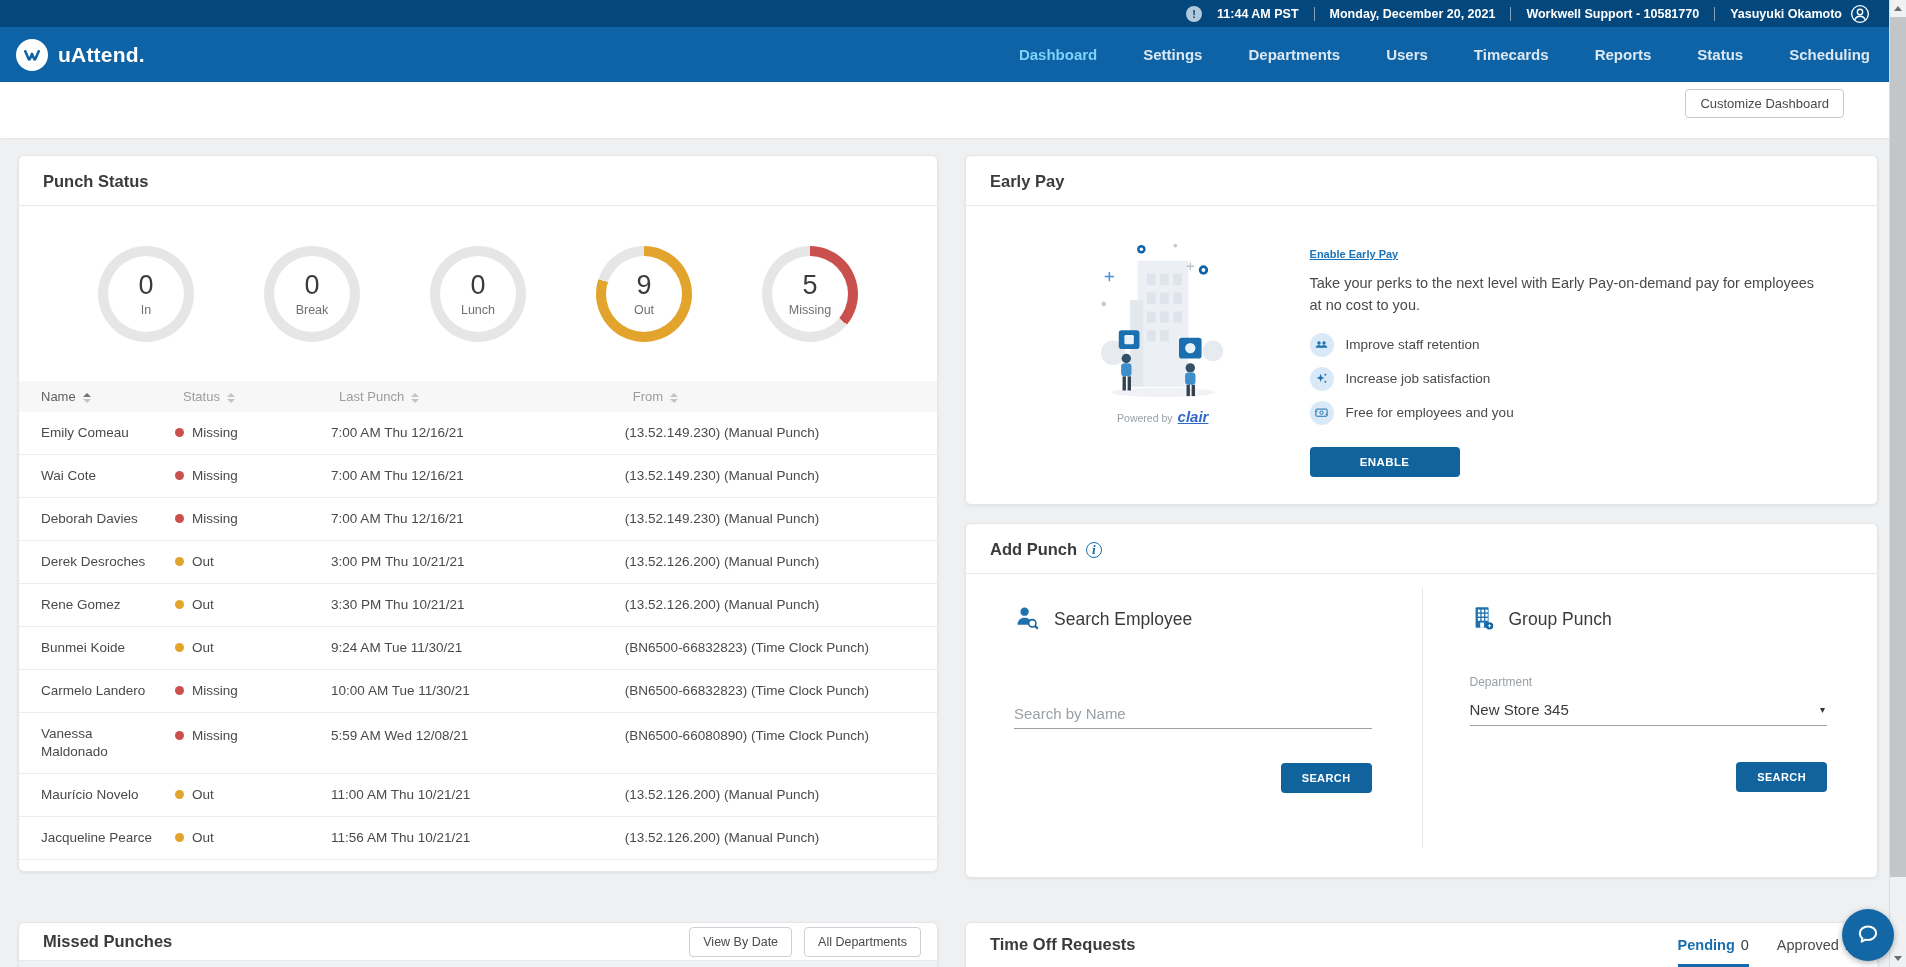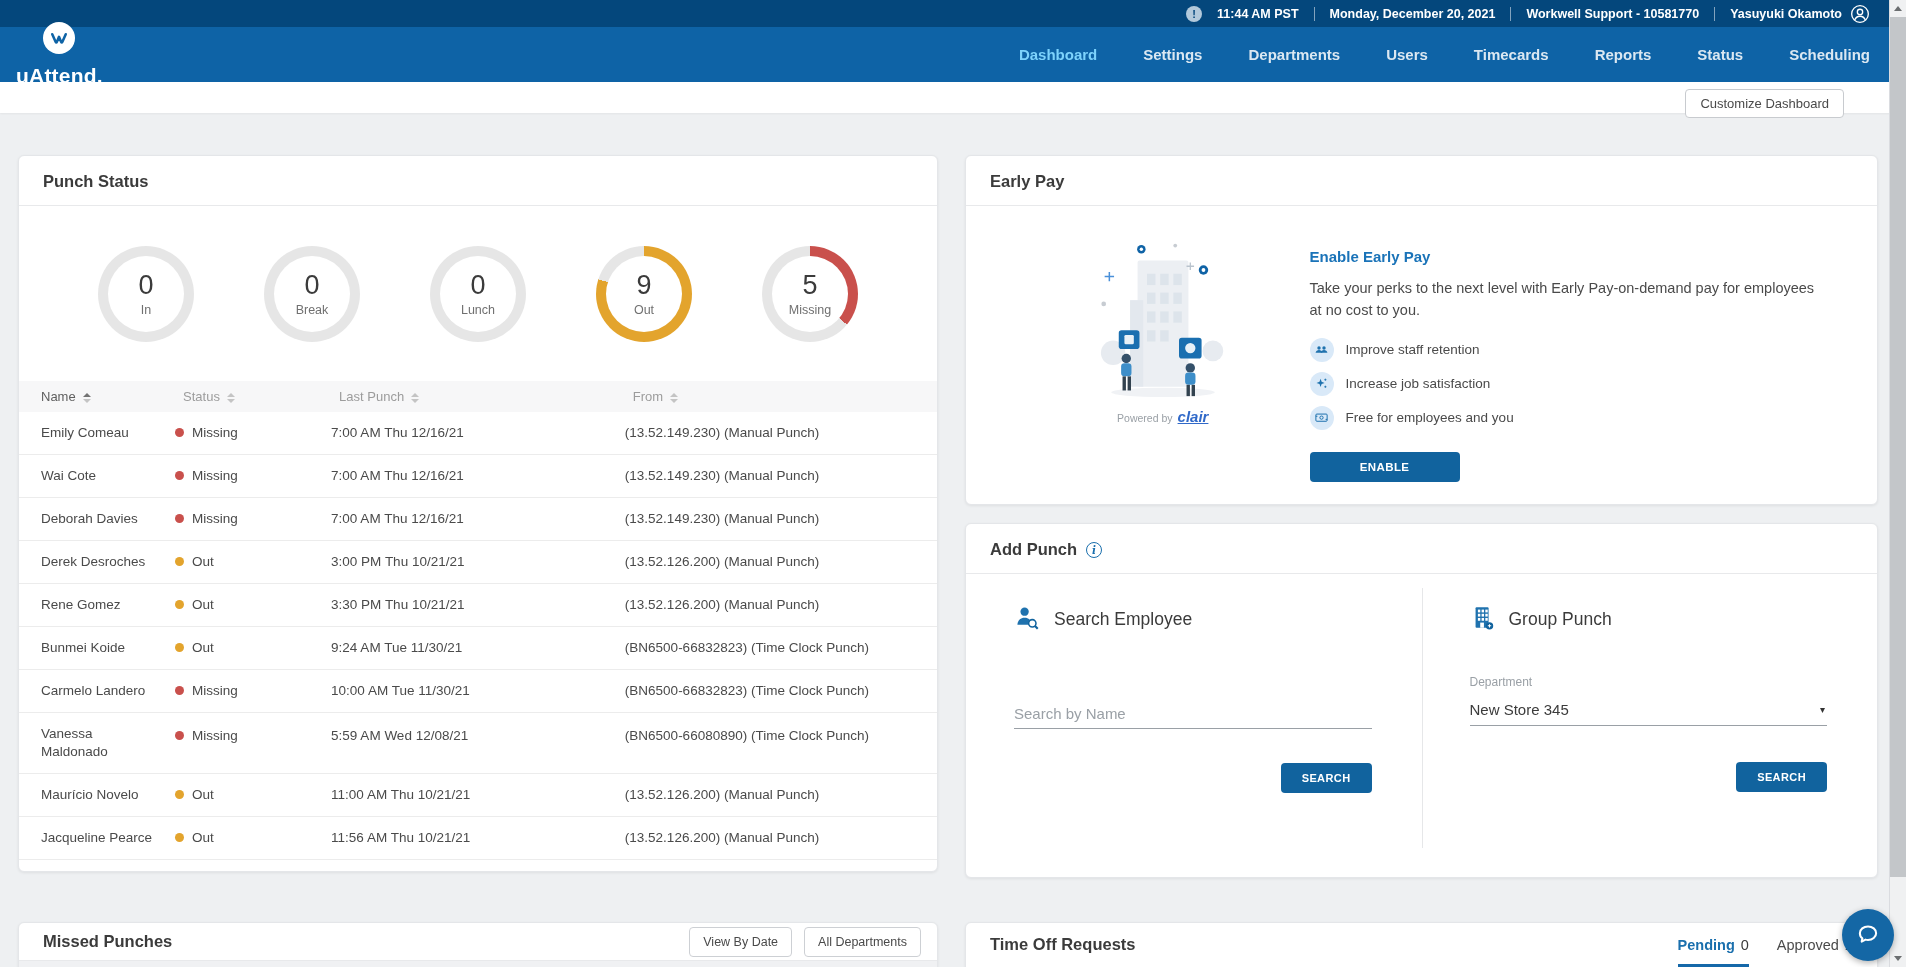--- a/index.html
+++ b/index.html
@@ -13,29 +13,29 @@
     color:#fff; font-size:12.5px; font-weight:700; }
   .tb-sep { width:1px; height:14px; background:rgba(255,255,255,.5); }
   .info-badge { width:16px; height:16px; border-radius:50%; background:#b2c9db; color:#04477c;
     font-size:11px; font-weight:700; display:flex; align-items:center; justify-content:center; }
   .tb-user { display:flex; align-items:center; gap:8px; }
   .tb-user svg { display:block; }
 
   
   .nav { position:absolute; top:27px; left:0; width:1906px; height:55px; background:#0e63a6;
     display:flex; align-items:center; justify-content:space-between; padding:0 36px 0 16px; }
-  .brand { display:flex; align-items:center; gap:10px;flex-direction:column; }
+  .brand { display:flex; align-items:center; gap:10px; }
   .logo-circle { width:32px; height:32px; border-radius:50%; background:#fff; display:flex; align-items:center; justify-content:center; }
   .brand-name { color:#fff; font-size:21px; font-weight:600; letter-spacing:.2px; }
   .nav-items { display:flex; gap:46px; }
   .nav-item { color:rgba(255,255,255,.85); font-size:15px; font-weight:600; cursor:pointer; white-space:nowrap; }
   .nav-item.active { color:#7dd3fc; font-weight:700; }
 
   
-  .subheader { position:absolute; top:82px; left:0; width:1906px; height:31px; background:#fff; box-shadow:0 1px 2px rgba(0,0,0,.05);padding-left:20px; }
+  .subheader { position:absolute; top:82px; left:0; width:1906px; height:56px; background:#fff; box-shadow:0 1px 2px rgba(0,0,0,.05);padding-left:20px; }
   .customize-btn { position:absolute; top:7px; right:62px; background:#fff; border:1px solid #c8cbcf; border-radius:4px;
     padding:6px 14px; font-size:13px; color:#4a4a4a; font-family:inherit; cursor:pointer; }
 
   
   .card { position:absolute; background:#fff; border:1px solid #e4e6e9; border-radius:6px;
     box-shadow:0 1px 3px rgba(0,0,0,.07); overflow:hidden; }
   .card-head { display:flex; align-items:center; justify-content:space-between;
     padding:16px 24px 14px 24px; border-bottom:1px solid #e8e9eb; }
   .card-title { font-size:16.5px; font-weight:600; color:#3b3b3b; display:flex; align-items:center; gap:9px; }
 
@@ -63,21 +63,21 @@
   .dot { display:inline-block; width:9px; height:9px; border-radius:50%; margin-right:8px; }
   .wrapname { display:inline-block; max-width:80px; }
 
   
   .early-card { left:965px; top:155px; width:913px; height:350px; }
   .ep-body { display:flex; padding:26px 30px 0 96px; }
   .ep-illustration { width:210px; text-align:center; margin-top:6px; }
   .powered { margin-top:6px; font-size:10.5px; color:#9aa0a6; }
   .clair { font-size:15px; color:#3069c9; font-style:italic; font-weight:700; margin-left:5px;text-decoration:underline; }
   .ep-text { width:560px; margin-left:46px; padding-top:16px; }
-  .ep-heading { color:#1a73b8; font-size:15px; font-weight:700; margin-bottom:12px; }
+  .ep-heading { color:#1a73b8; font-size:11px; font-weight:700; margin-bottom:12px;text-decoration:underline; }
   .ep-copy { font-size:14.5px; color:#4a4a4a; line-height:1.55; margin-bottom:16px; max-width:520px; }
   .benefit { display:flex; align-items:center; gap:12px; margin-bottom:10px; }
   .b-icon { width:24px; height:24px; border-radius:50%; background:#d9e9f8; display:flex; align-items:center; justify-content:center; flex:0 0 24px; }
   .b-label { font-size:13.5px; color:#4a4a4a; }
   .enable-btn { margin-top:12px; width:150px; padding:9px 0; background:#11639e; color:#fff; border:none; border-radius:4px;
     font-size:11.5px; font-weight:700; letter-spacing:.4px; font-family:inherit; cursor:pointer; }
 
   
   .addpunch-card { left:965px; top:523px; width:913px; height:355px; }
   .info-circle { width:16px; height:16px; border:1.5px solid #1a6fad; border-radius:50%; color:#1a6fad;

